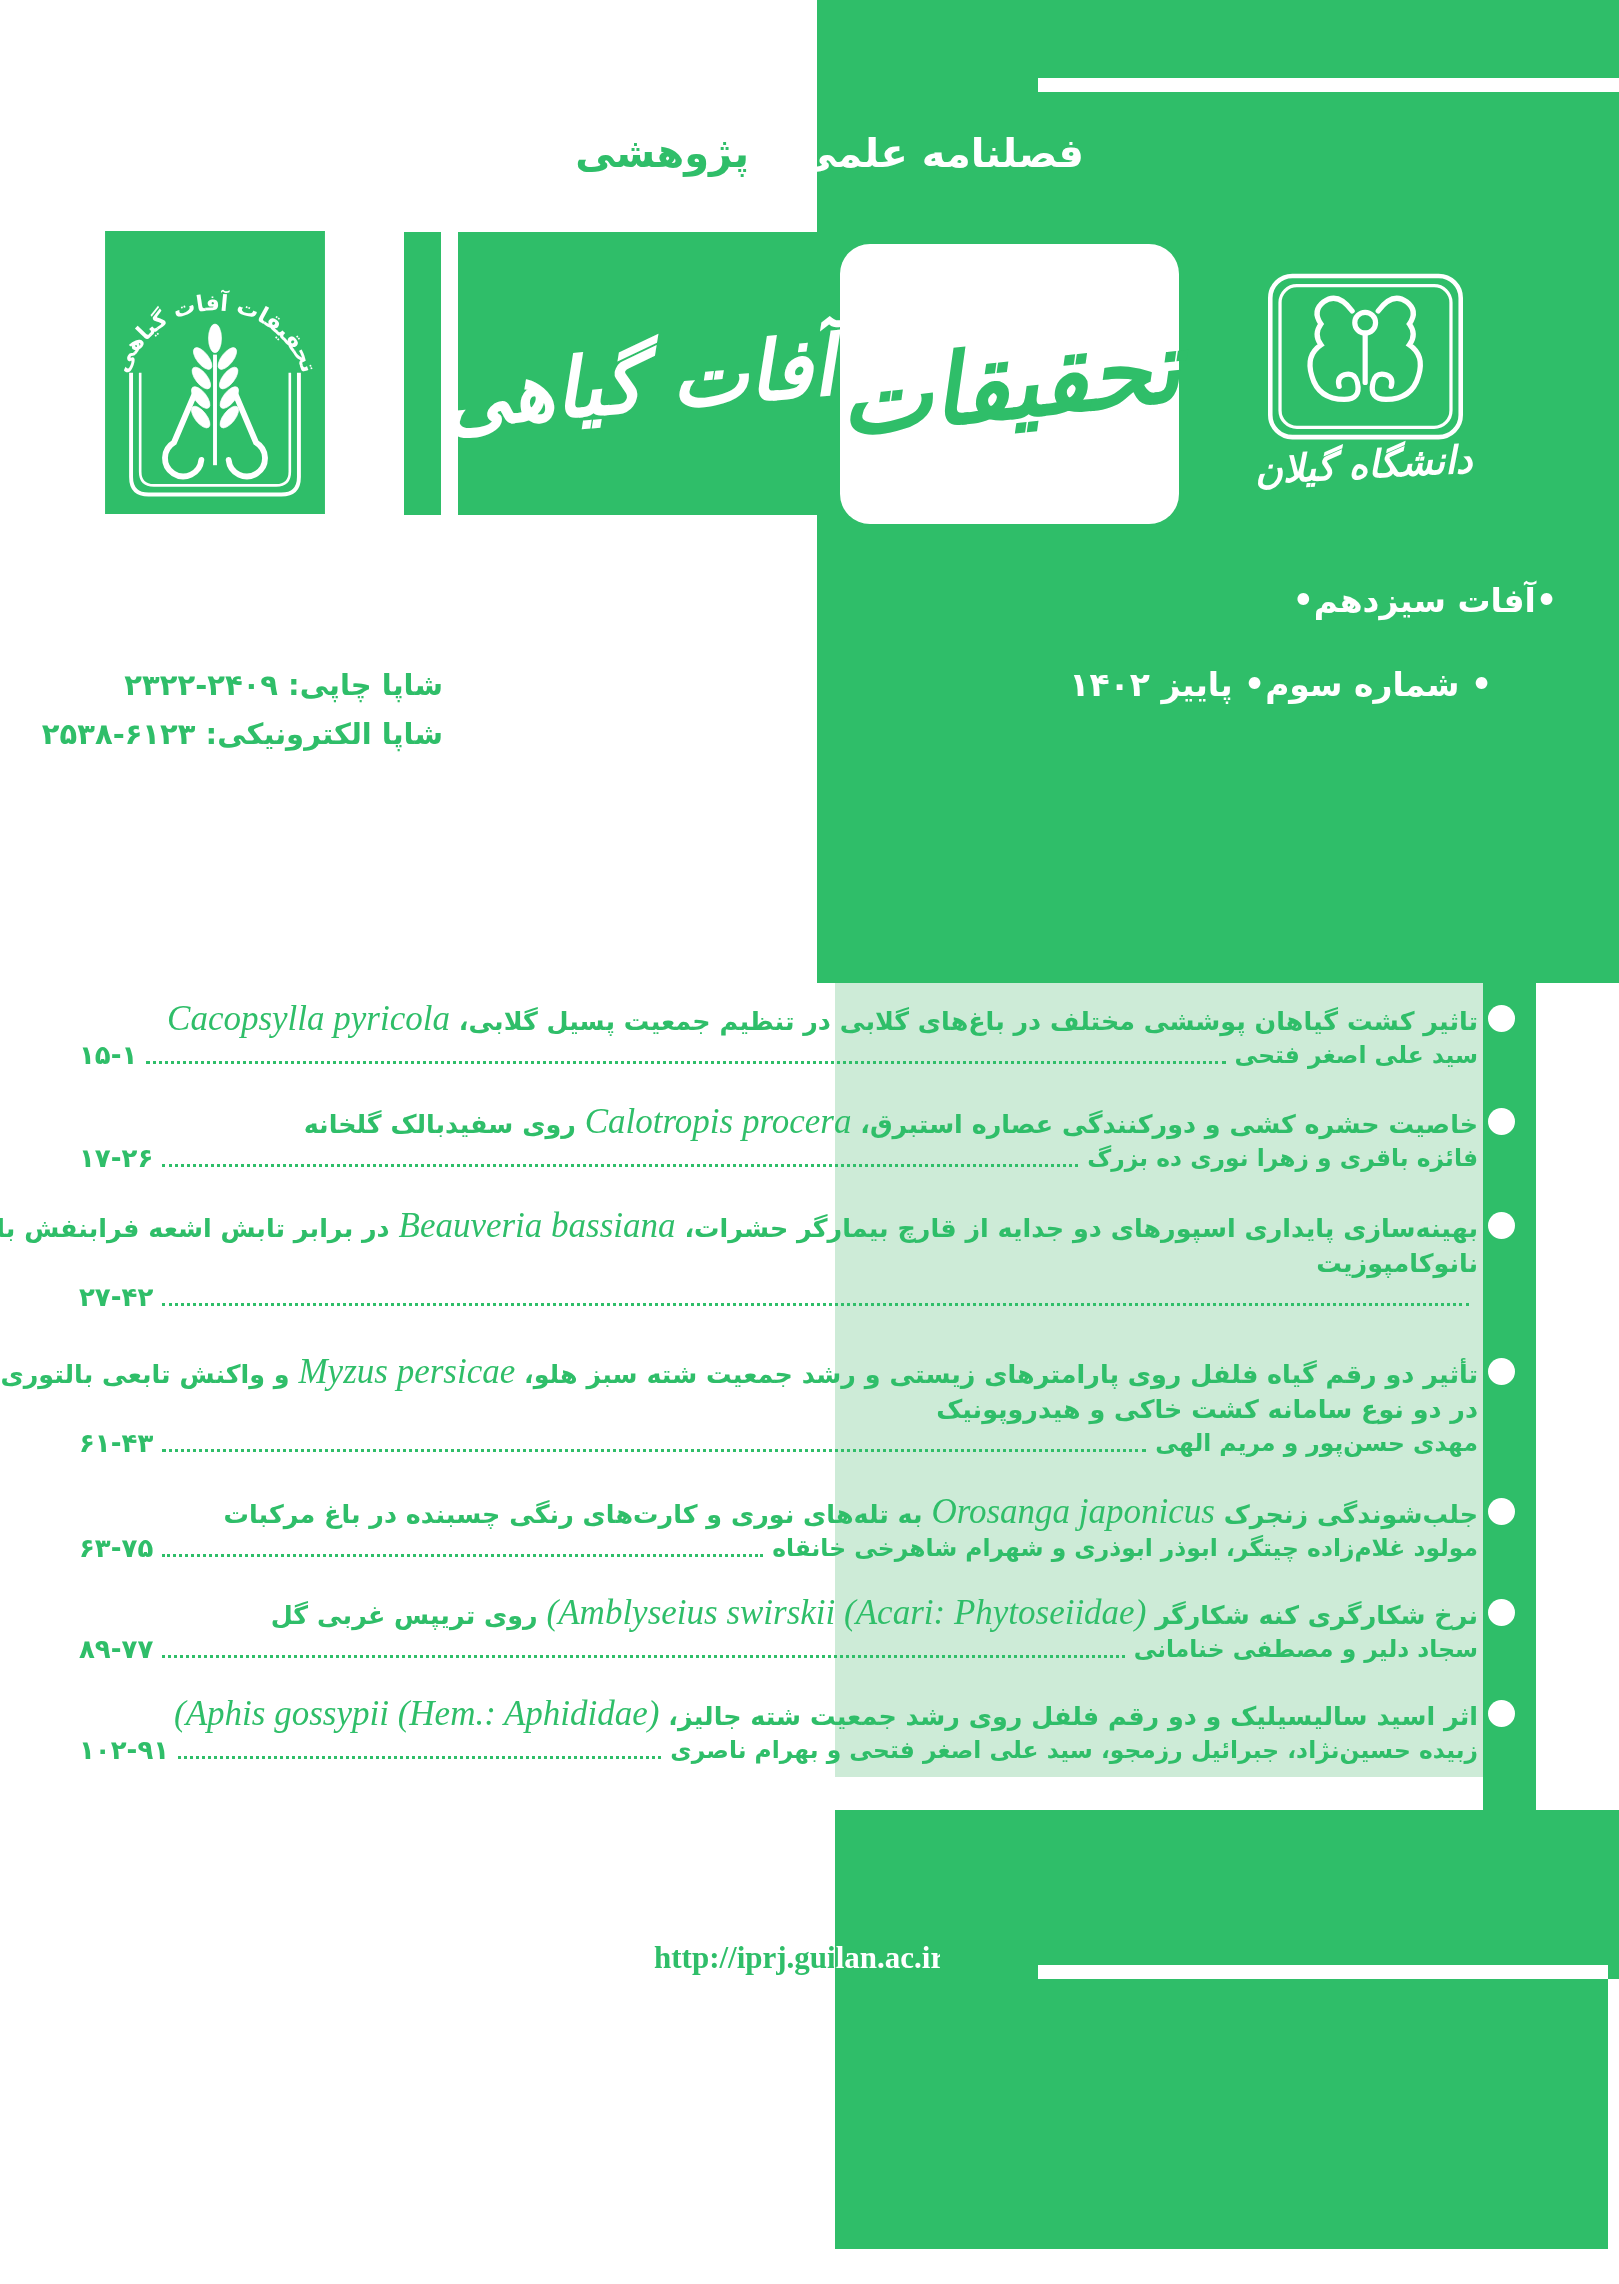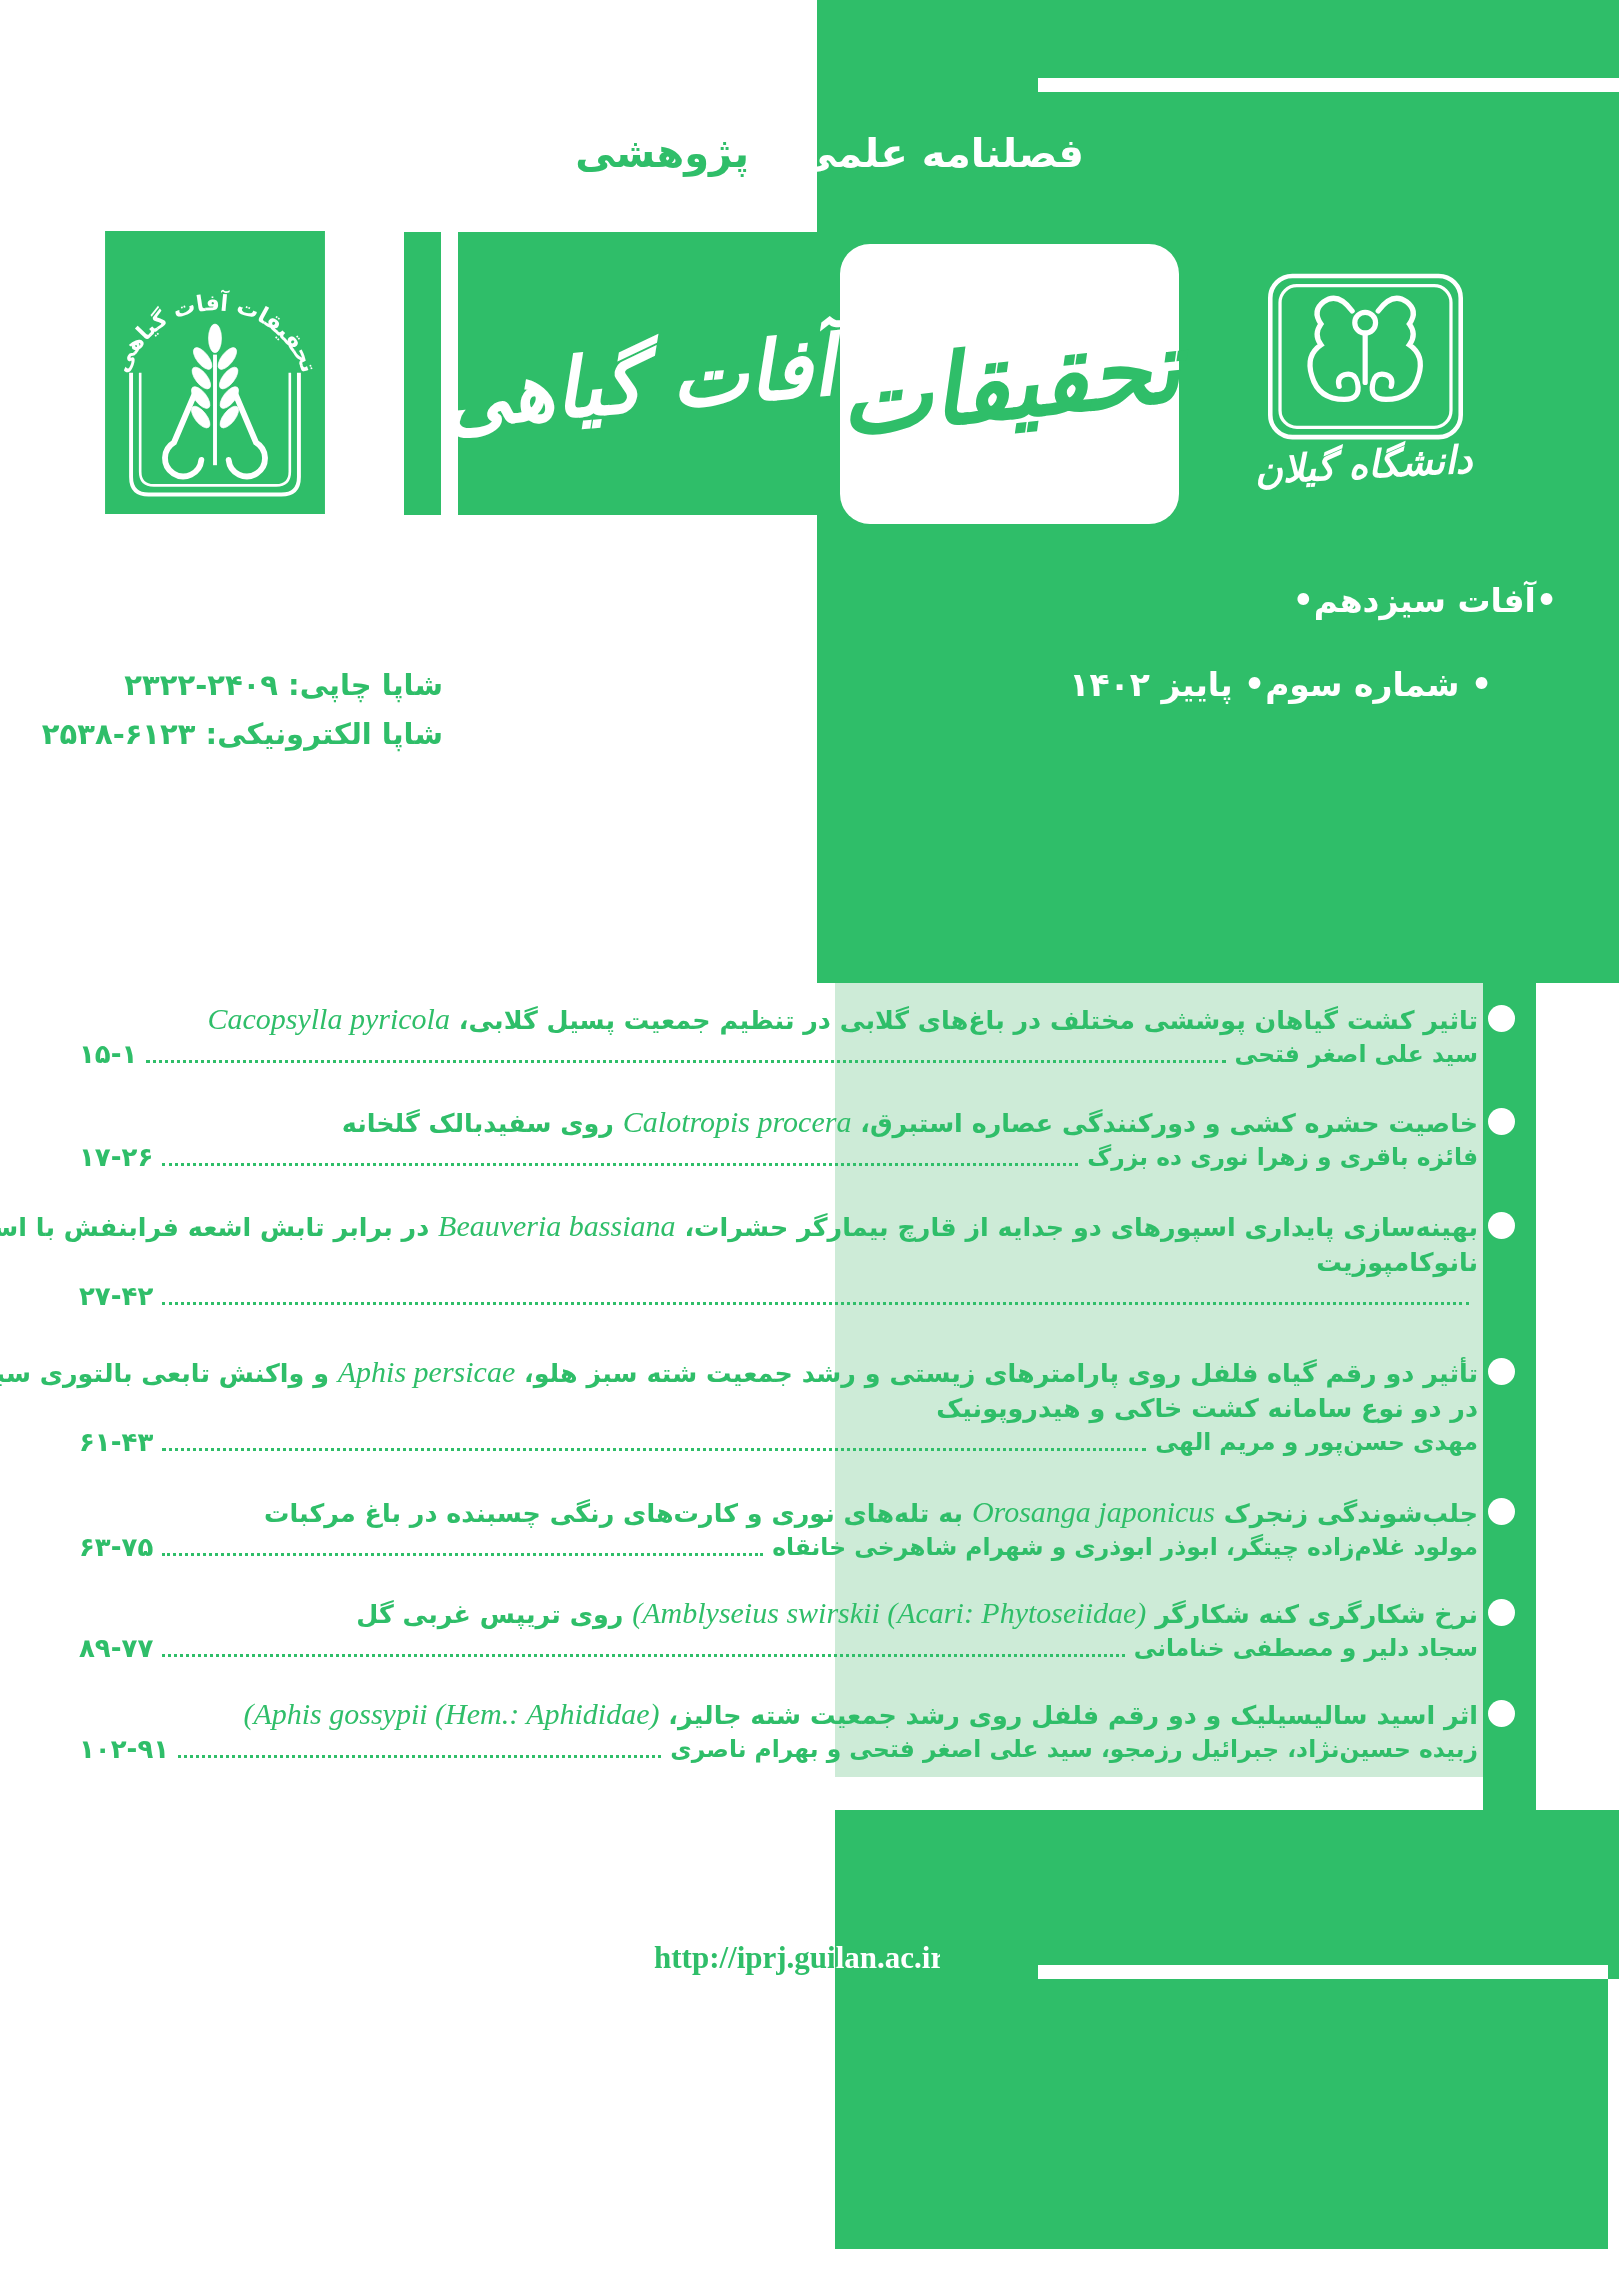--- a/index.html
+++ b/index.html
@@ -71,21 +71,21 @@
 
   
   .toc-entry{position:absolute;left:79px;width:1399px;z-index:3;direction:rtl;}
   .toc-title{
     text-align:right;white-space:nowrap;overflow:visible;
     color:var(--green);font-size:25.4px;font-weight:bold;line-height:35px;
   }
   .toc-title .la{
     direction:ltr;unicode-bidi:isolate;display:inline-block;
     font-family:"Liberation Serif",serif;font-style:italic;font-weight:normal;
-    font-size:30px;
+    font-size:35px;
   }
   .author-row{
     display:flex;direction:rtl;align-items:flex-end;margin-top:1.3px;
     color:var(--green);font-size:23.4px;font-weight:bold;line-height:31px;
   }
   .author-row .leader{
     flex:1 1 auto;height:0;border-bottom:3.9px dotted var(--green);
     margin:0 9px 7.8px 9px;min-width:26px;
   }
   .author-row .pages{
@@ -212,21 +212,21 @@
       </div>
       <div class="toc-entry" style="top: 1208px;">
         <div class="toc-title"><span class="fa">بهینه‌سازی پایداری اسپورهای دو جدایه از قارچ بیمارگر حشرات، </span><span class="la" dir="ltr">Beauveria bassiana</span><span class="fa"> در برابر تابش اشعه فرابنفش با استفاده از فرمولاسیون</span></div>
         <div class="toc-title">نانوکامپوزیت</div>
         <div class="author-row">
           <span class="leader"></span>
           <span class="pages" dir="ltr">۲۷-۴۲</span>
         </div>
       </div>
       <div class="toc-entry" style="top: 1354px;">
-        <div class="toc-title"><span class="fa">تأثیر دو رقم گیاه فلفل روی پارامترهای زیستی و رشد جمعیت شته سبز هلو، </span><span class="la" dir="ltr">Aphis persicae</span><span class="fa"> و واکنش تابعی بالتوری سبز، </span></div>
+        <div class="toc-title"><span class="fa">تأثیر دو رقم گیاه فلفل روی پارامترهای زیستی و رشد جمعیت شته سبز هلو، </span><span class="la" dir="ltr">Myzus persicae</span><span class="fa"> و واکنش تابعی بالتوری سبز، </span></div>
         <div class="toc-title">در دو نوع سامانه کشت خاکی و هیدروپونیک</div>
         <div class="author-row">
           <span>مهدی حسن‌پور و مریم الهی</span>
           <span class="leader"></span>
           <span class="pages" dir="ltr">۶۱-۴۳</span>
         </div>
       </div>
       <div class="toc-entry" style="top: 1494px;">
         <div class="toc-title"><span class="fa">جلب‌شوندگی زنجرک </span><span class="la" dir="ltr">Orosanga japonicus</span><span class="fa"> به تله‌های نوری و کارت‌های رنگی چسبنده در باغ مرکبات</span></div>
         <div class="author-row">

